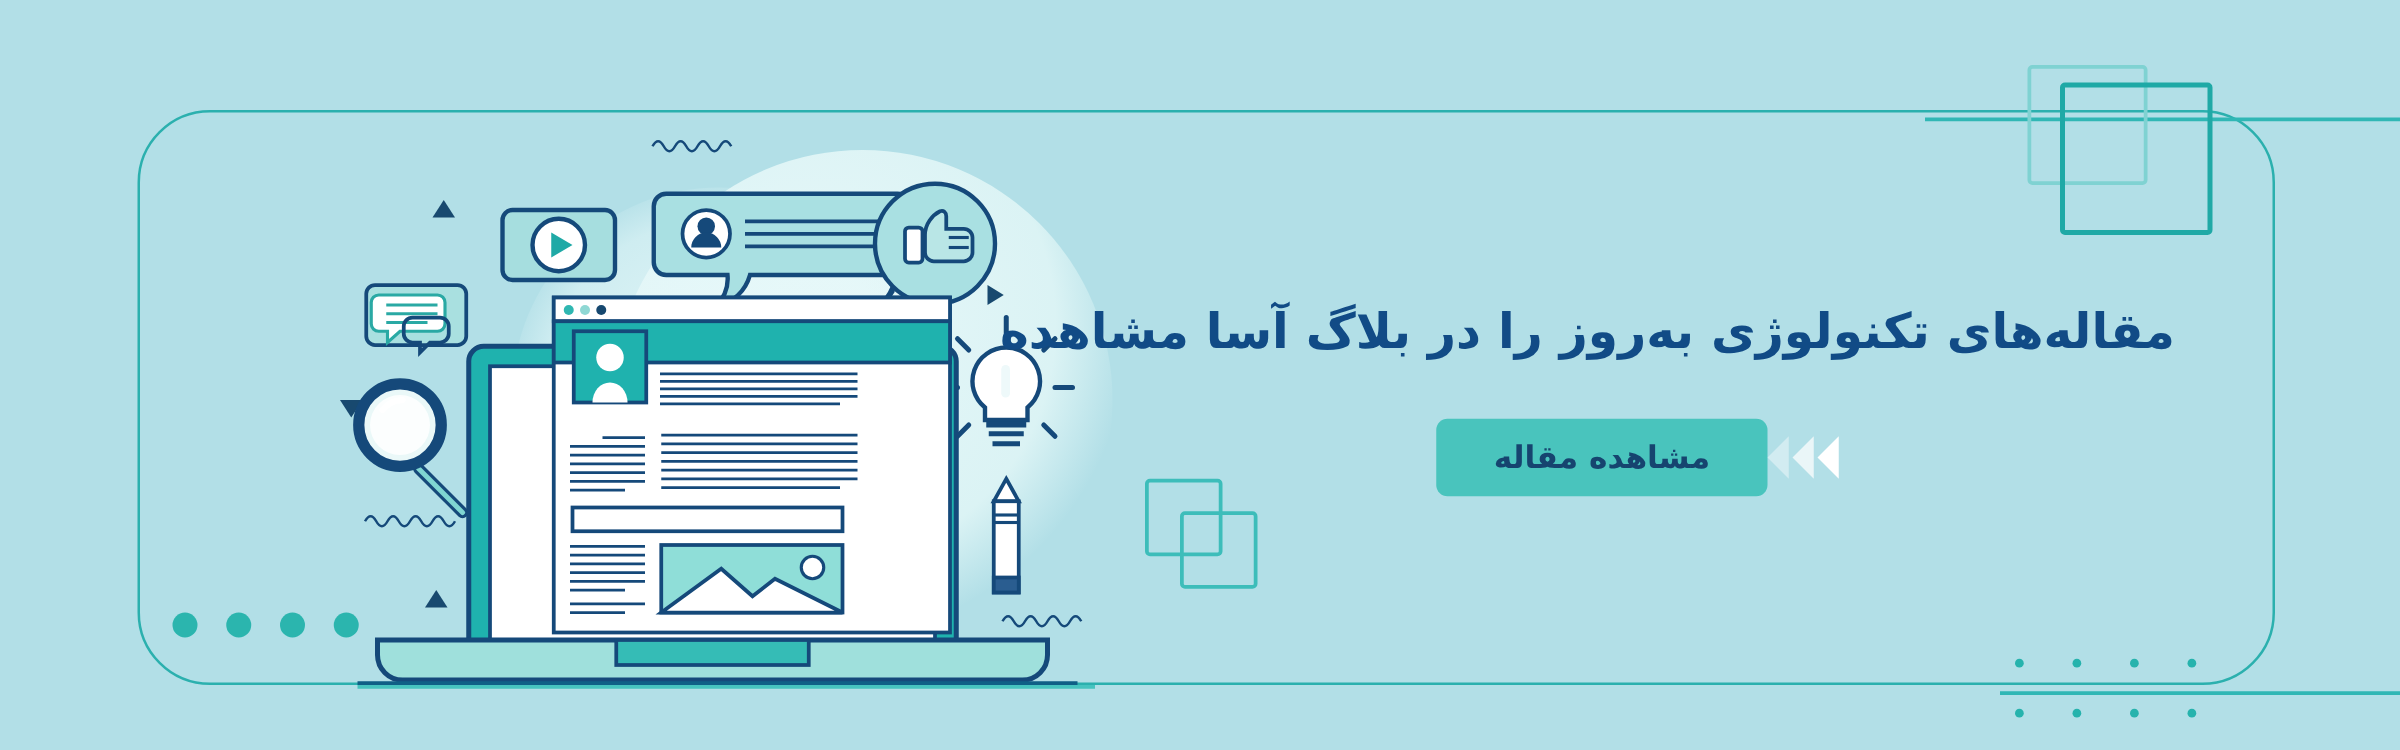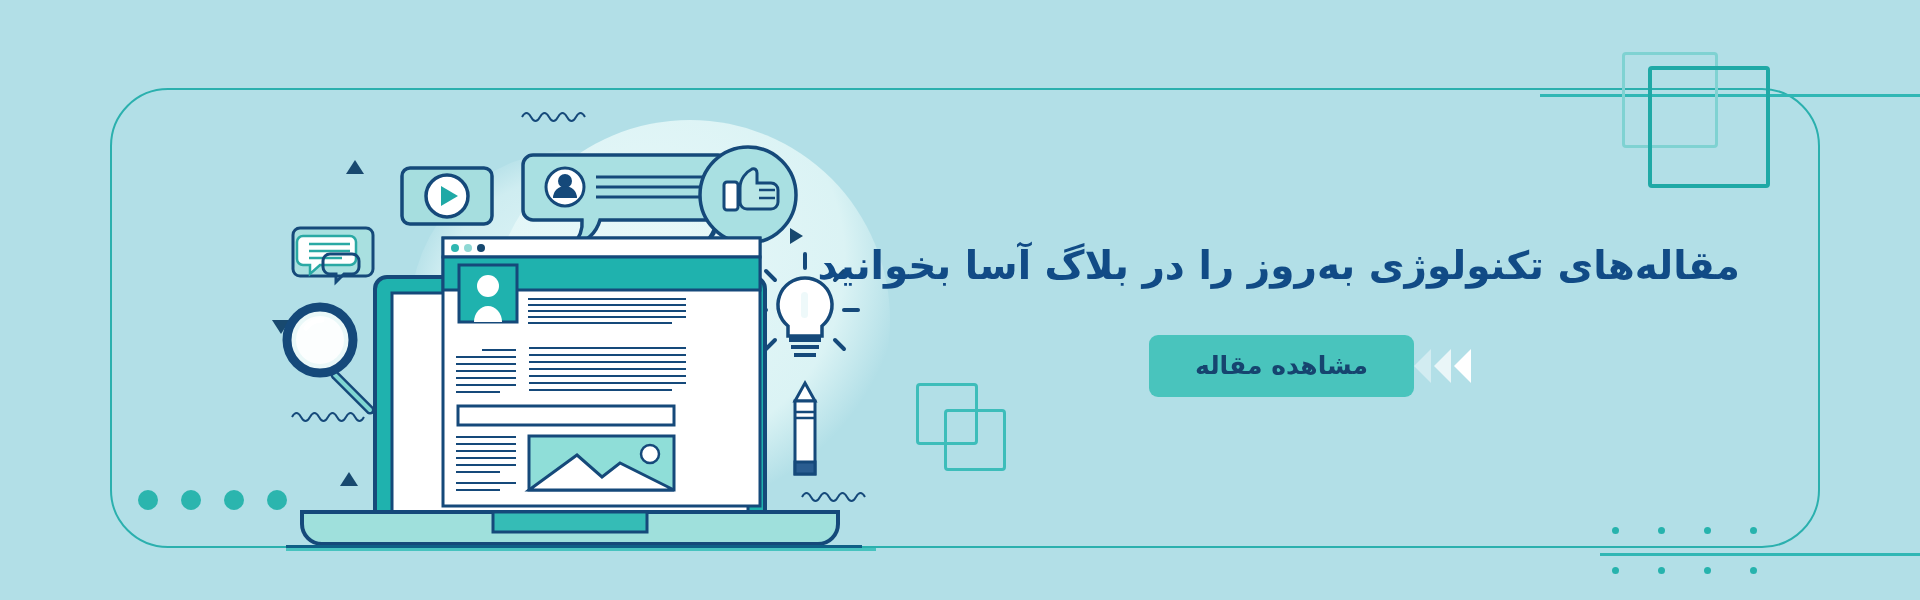--- a/index.html
+++ b/index.html
@@ -337,21 +337,21 @@
         <circle cx="650" cy="454" r="9" fill="#ffffff" stroke="#15497a" stroke-width="2.5"></circle>
         <path d="M529 490 l48 -35 l25 22 l18 -14 l54 27 z" fill="#ffffff" stroke="#15497a" stroke-width="3"></path>
       </g>
     </g>
   </svg>
 
   <div class="rule ground"></div>
   <div class="rule ground-light"></div>
 
   <div class="textcol">
-    <h1 class="headline">مقاله‌های تکنولوژی به‌روز را در بلاگ آسا بخوانید</h1>
+    <h1 class="headline">مقاله‌های تکنولوژی به‌روز را در بلاگ آسا مشاهده</h1>
 
     <div class="cta-row">
       <button class="cta">مشاهده مقاله</button>
       <span class="chevrons">
         <span class="chev c1"></span>
         <span class="chev c2"></span>
         <span class="chev c3"></span>
       </span>
     </div>
   </div>

